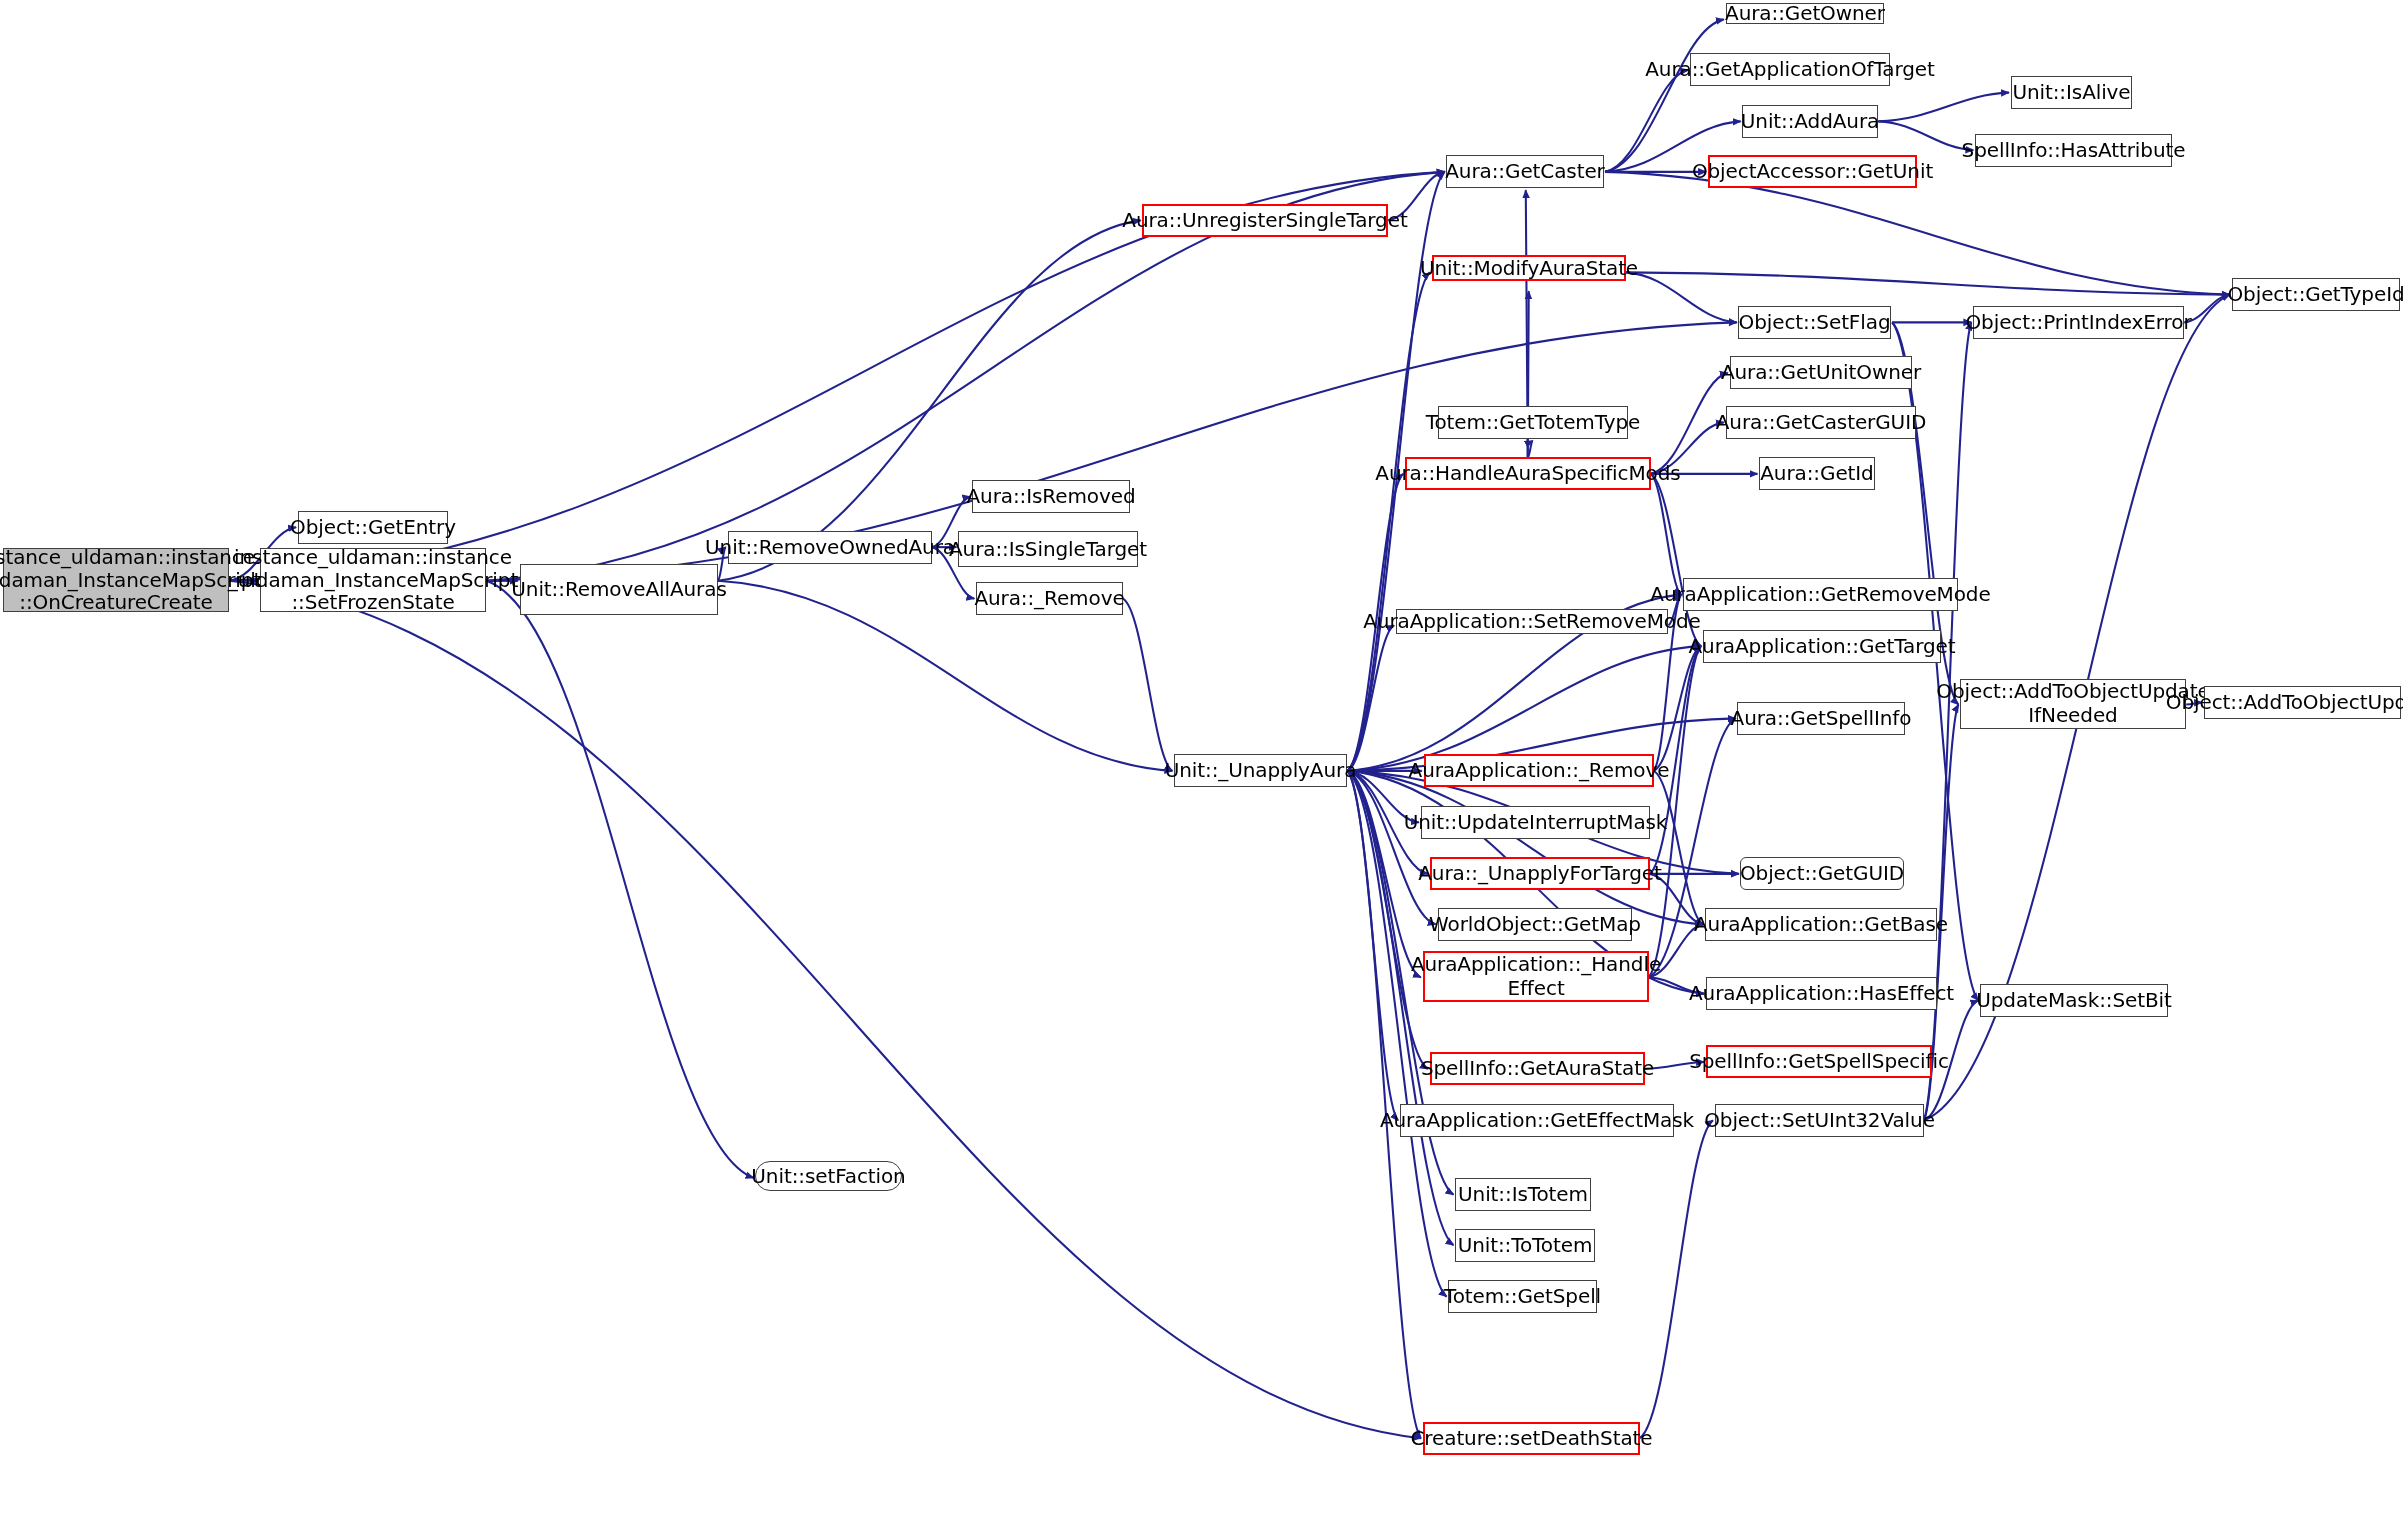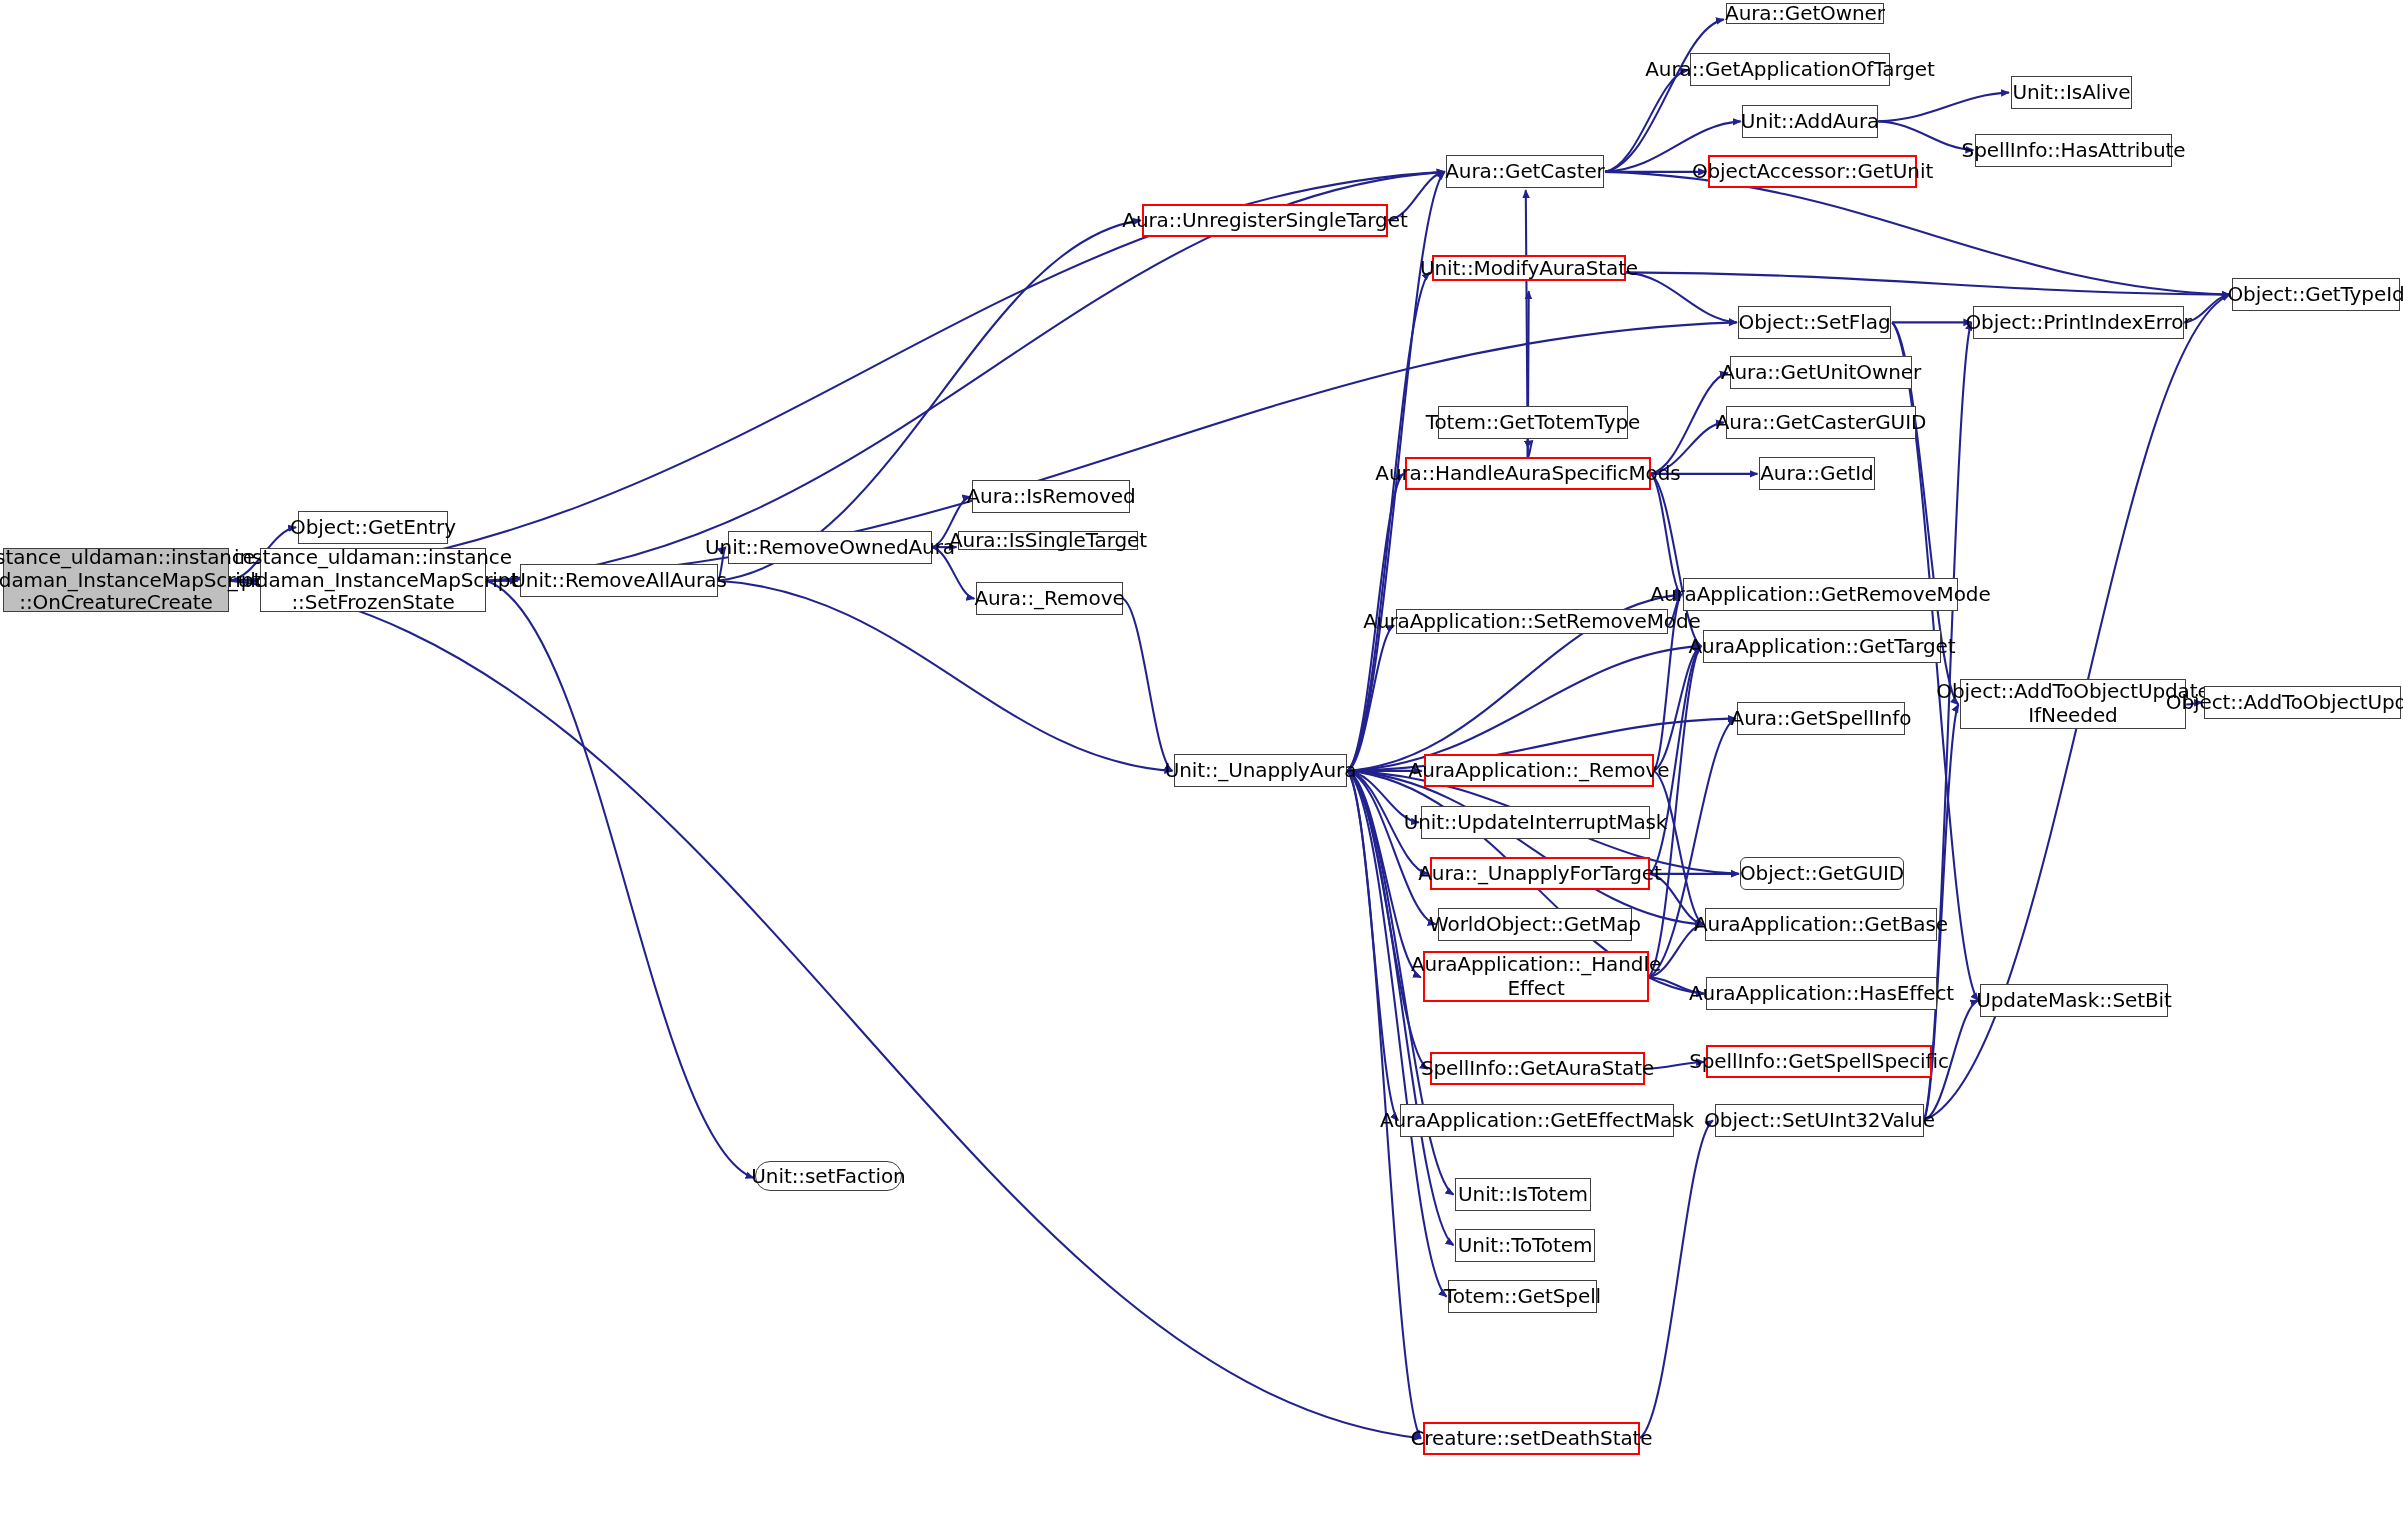--- a/index.html
+++ b/index.html
@@ -122,24 +122,24 @@
       </g>
   </svg>
   <div id="node-layer">
       <div class="node root" style="left: 3px; top: 548px; width: 226px; height: 64px;">instance_uldaman::instance
 _uldaman_InstanceMapScript
 ::OnCreatureCreate</div>
       <div class="node plain" style="left: 298px; top: 511px; width: 150px; height: 33px;">Object::GetEntry</div>
       <div class="node plain" style="left: 260px; top: 548px; width: 226px; height: 64px;">instance_uldaman::instance
 _uldaman_InstanceMapScript
 ::SetFrozenState</div>
-      <div class="node plain" style="left: 520px; top: 564px; width: 198px; height: 33px;">Unit::RemoveAllAuras</div>
+      <div class="node plain" style="left: 520px; top: 564px; width: 198px; height: 51px;">Unit::RemoveAllAuras</div>
       <div class="node plain" style="left: 728px; top: 531px; width: 204px; height: 33px;">Unit::RemoveOwnedAura</div>
       <div class="node plain" style="left: 972px; top: 480px; width: 158px; height: 33px;">Aura::IsRemoved</div>
-      <div class="node plain" style="left: 958px; top: 531px; width: 180px; height: 19px;">Aura::IsSingleTarget</div>
+      <div class="node plain" style="left: 958px; top: 531px; width: 180px; height: 36px;">Aura::IsSingleTarget</div>
       <div class="node plain" style="left: 976px; top: 582px; width: 147px; height: 33px;">Aura::_Remove</div>
       <div class="node red" style="left: 1142px; top: 204px; width: 246px; height: 33px;">Aura::UnregisterSingleTarget</div>
       <div class="node plain" style="left: 1446px; top: 155px; width: 158px; height: 33px;">Aura::GetCaster</div>
       <div class="node plain" style="left: 1726px; top: 3px; width: 158px; height: 21px;">Aura::GetOwner</div>
       <div class="node plain" style="left: 1690px; top: 53px; width: 200px; height: 33px;">Aura::GetApplicationOfTarget</div>
       <div class="node plain" style="left: 1742px; top: 105px; width: 136px; height: 33px;">Unit::AddAura</div>
       <div class="node plain" style="left: 2011px; top: 76px; width: 121px; height: 33px;">Unit::IsAlive</div>
       <div class="node plain" style="left: 1975px; top: 134px; width: 197px; height: 33px;">SpellInfo::HasAttribute</div>
       <div class="node red" style="left: 1708px; top: 155px; width: 209px; height: 33px;">ObjectAccessor::GetUnit</div>
       <div class="node red" style="left: 1432px; top: 255px; width: 194px; height: 26px; text-align: right;">Unit::ModifyAuraState</div>

